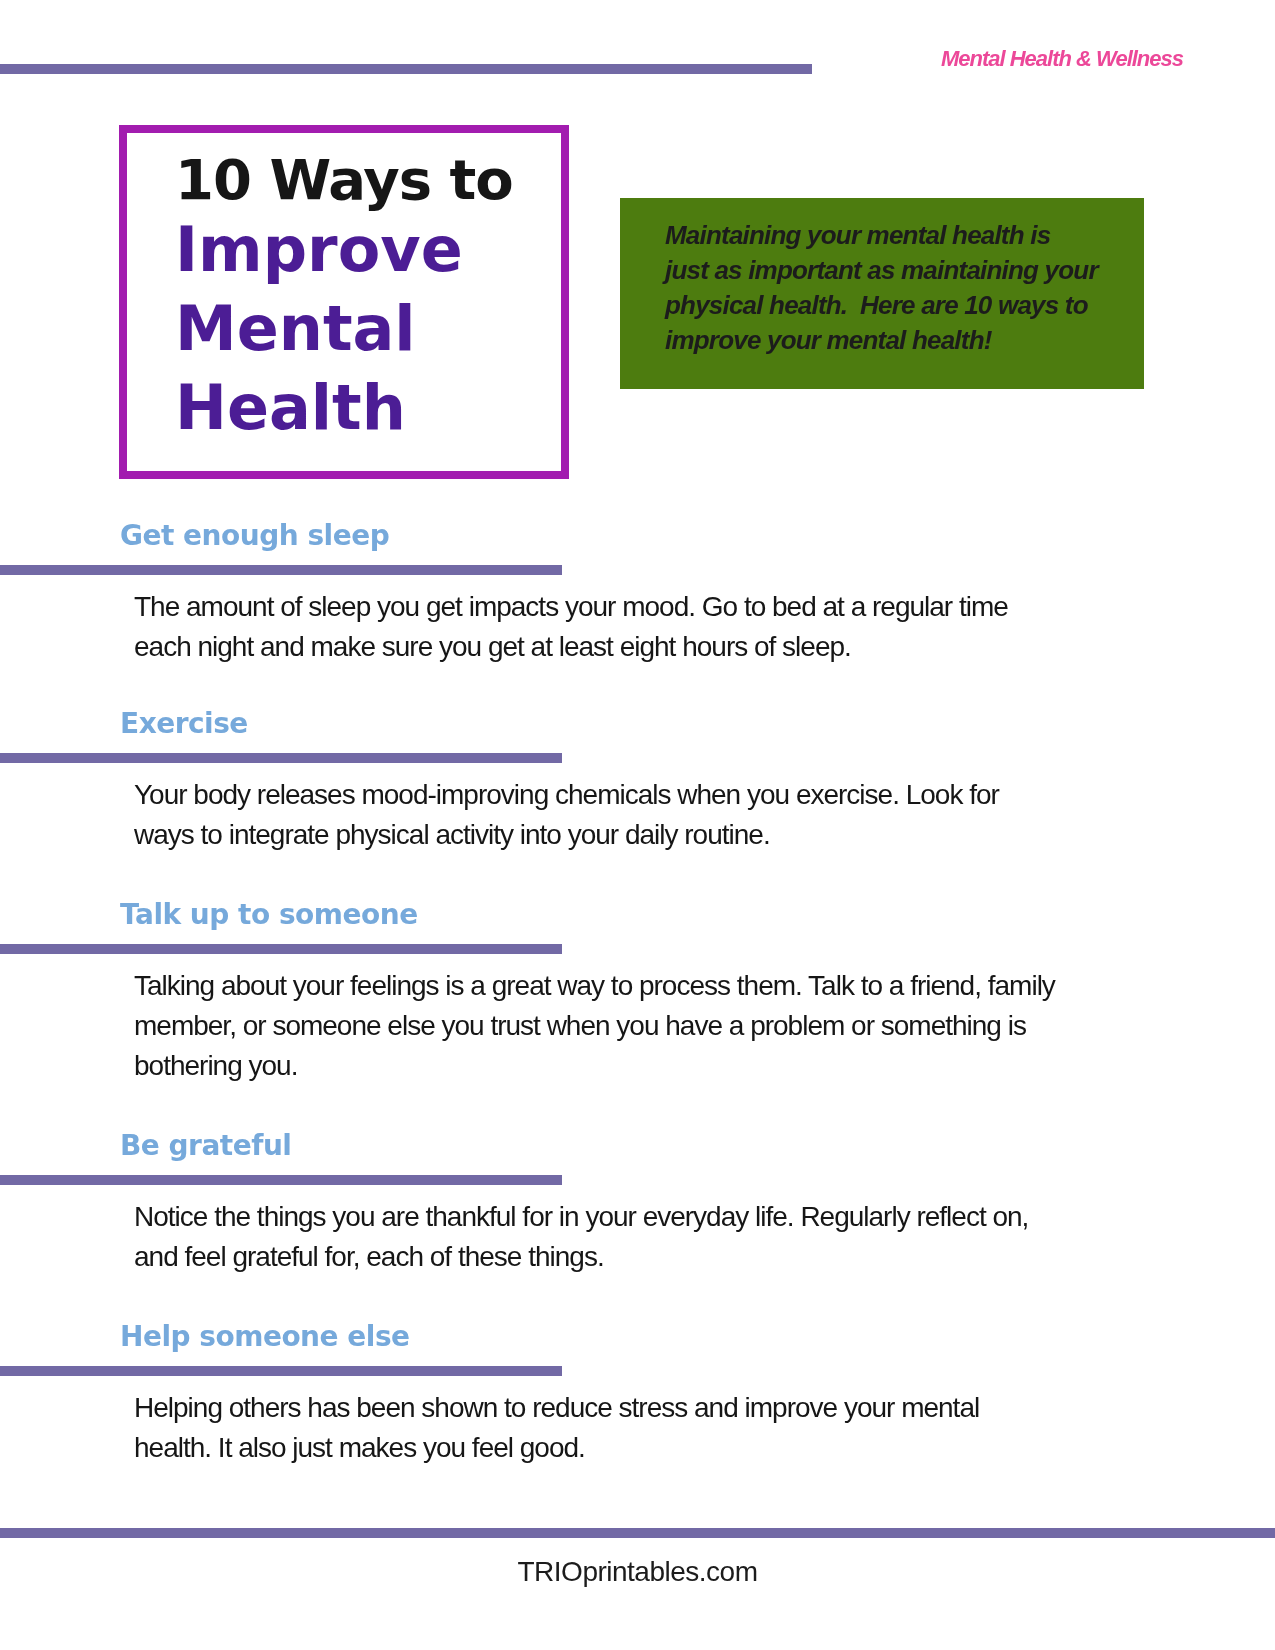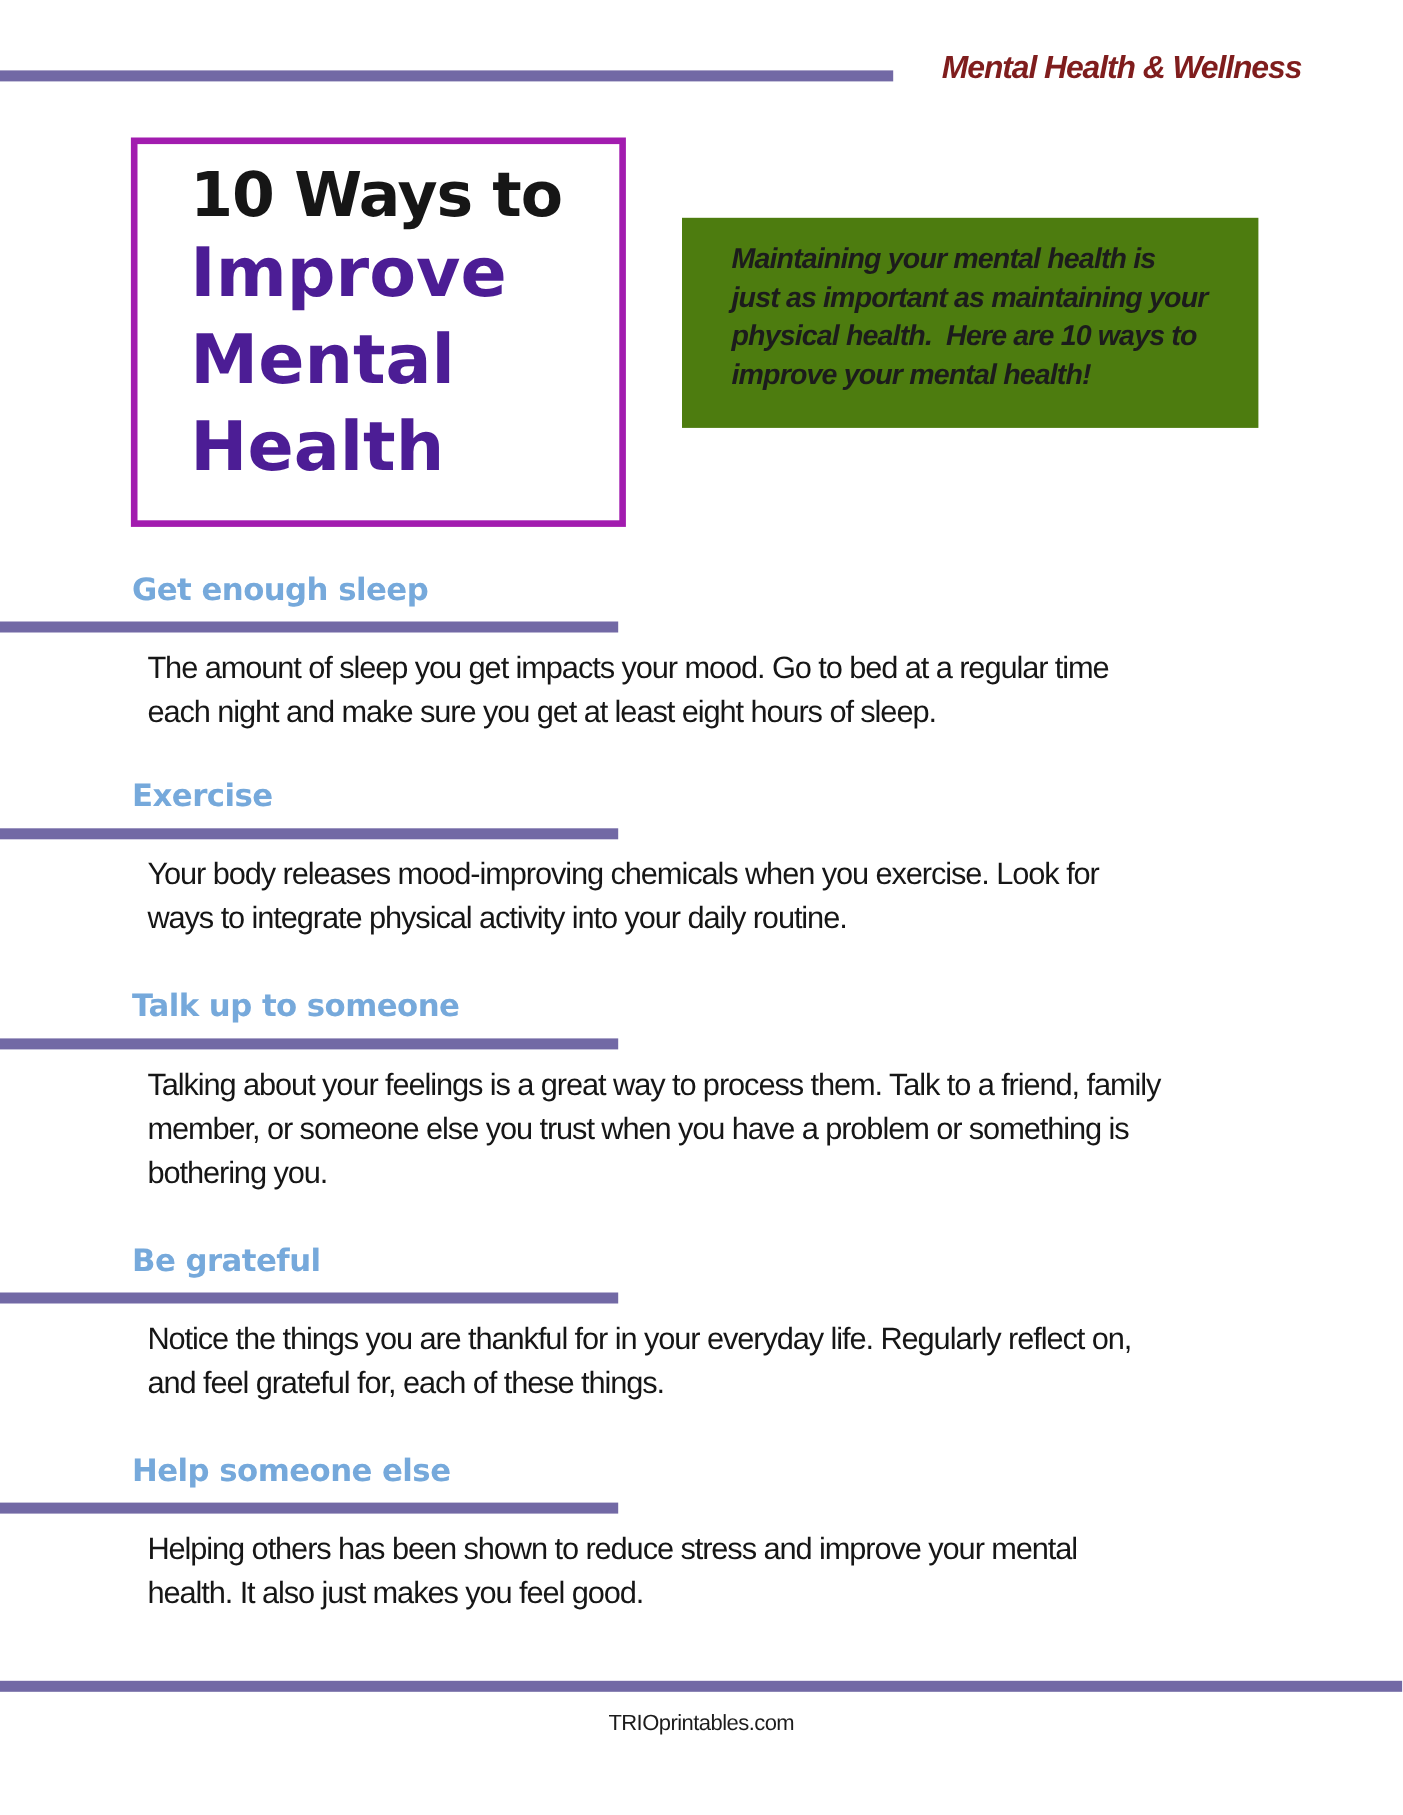--- a/index.html
+++ b/index.html
@@ -6,27 +6,27 @@
   .page {
     position:relative; width:1275px; height:1650px; background:#ffffff;
     font-family:"Liberation Sans", sans-serif; overflow:hidden;
   }
   .pre { white-space:pre-wrap; }
 
   
   .top-rule { position:absolute; left:0; top:64px; width:812px; height:10px; background:#7269A5; }
   .brand {
     position:absolute; top:46px; right:92px;
-    font-weight:bold; font-style:italic; font-size:29px; letter-spacing:-1px; color:#7f1d1d;
+    font-weight:bold; font-style:italic; font-size:22px; letter-spacing:-1px; color:#ec4899;
   }
 
   
   .title-box {
     position:absolute; left:119px; top:125px; width:450px; height:354px;
-    border:6px solid #a21caf; box-sizing:border-box; padding:17px 0 0 48px;
+    border:8px solid #a21caf; box-sizing:border-box; padding:17px 0 0 48px;
   }
   .title-black {
     font-family:"DejaVu Sans", sans-serif; font-weight:bold;
     font-size:56px; line-height:60px; letter-spacing:-1px; color:#161616;
   }
   .title-purple {
     font-family:"DejaVu Sans", sans-serif; font-weight:bold;
     font-size:62px; line-height:79px; color:#4c1d95;
   }
 
@@ -55,21 +55,21 @@
   .sec1 { top:519px; }
   .sec2 { top:707px; }
   .sec3 { top:898px; }
   .sec4 { top:1129px; }
   .sec5 { top:1320px; }
 
   
   .footer-rule { position:absolute; left:0; top:1528px; width:1275px; height:10px; background:#7269A5; }
   .footer-text {
     position:absolute; left:0; top:1556px; width:1275px; text-align:center;
-    font-size:20px; letter-spacing:-0.5px; color:#1c1c1c;
+    font-size:28px; letter-spacing:-0.5px; color:#1c1c1c;
   }
 </style>
 </head>
 <body>
 
 <div class="page">
 
   <div class="top-rule"></div>
   <div class="brand">Mental Health &amp; Wellness</div>
 

